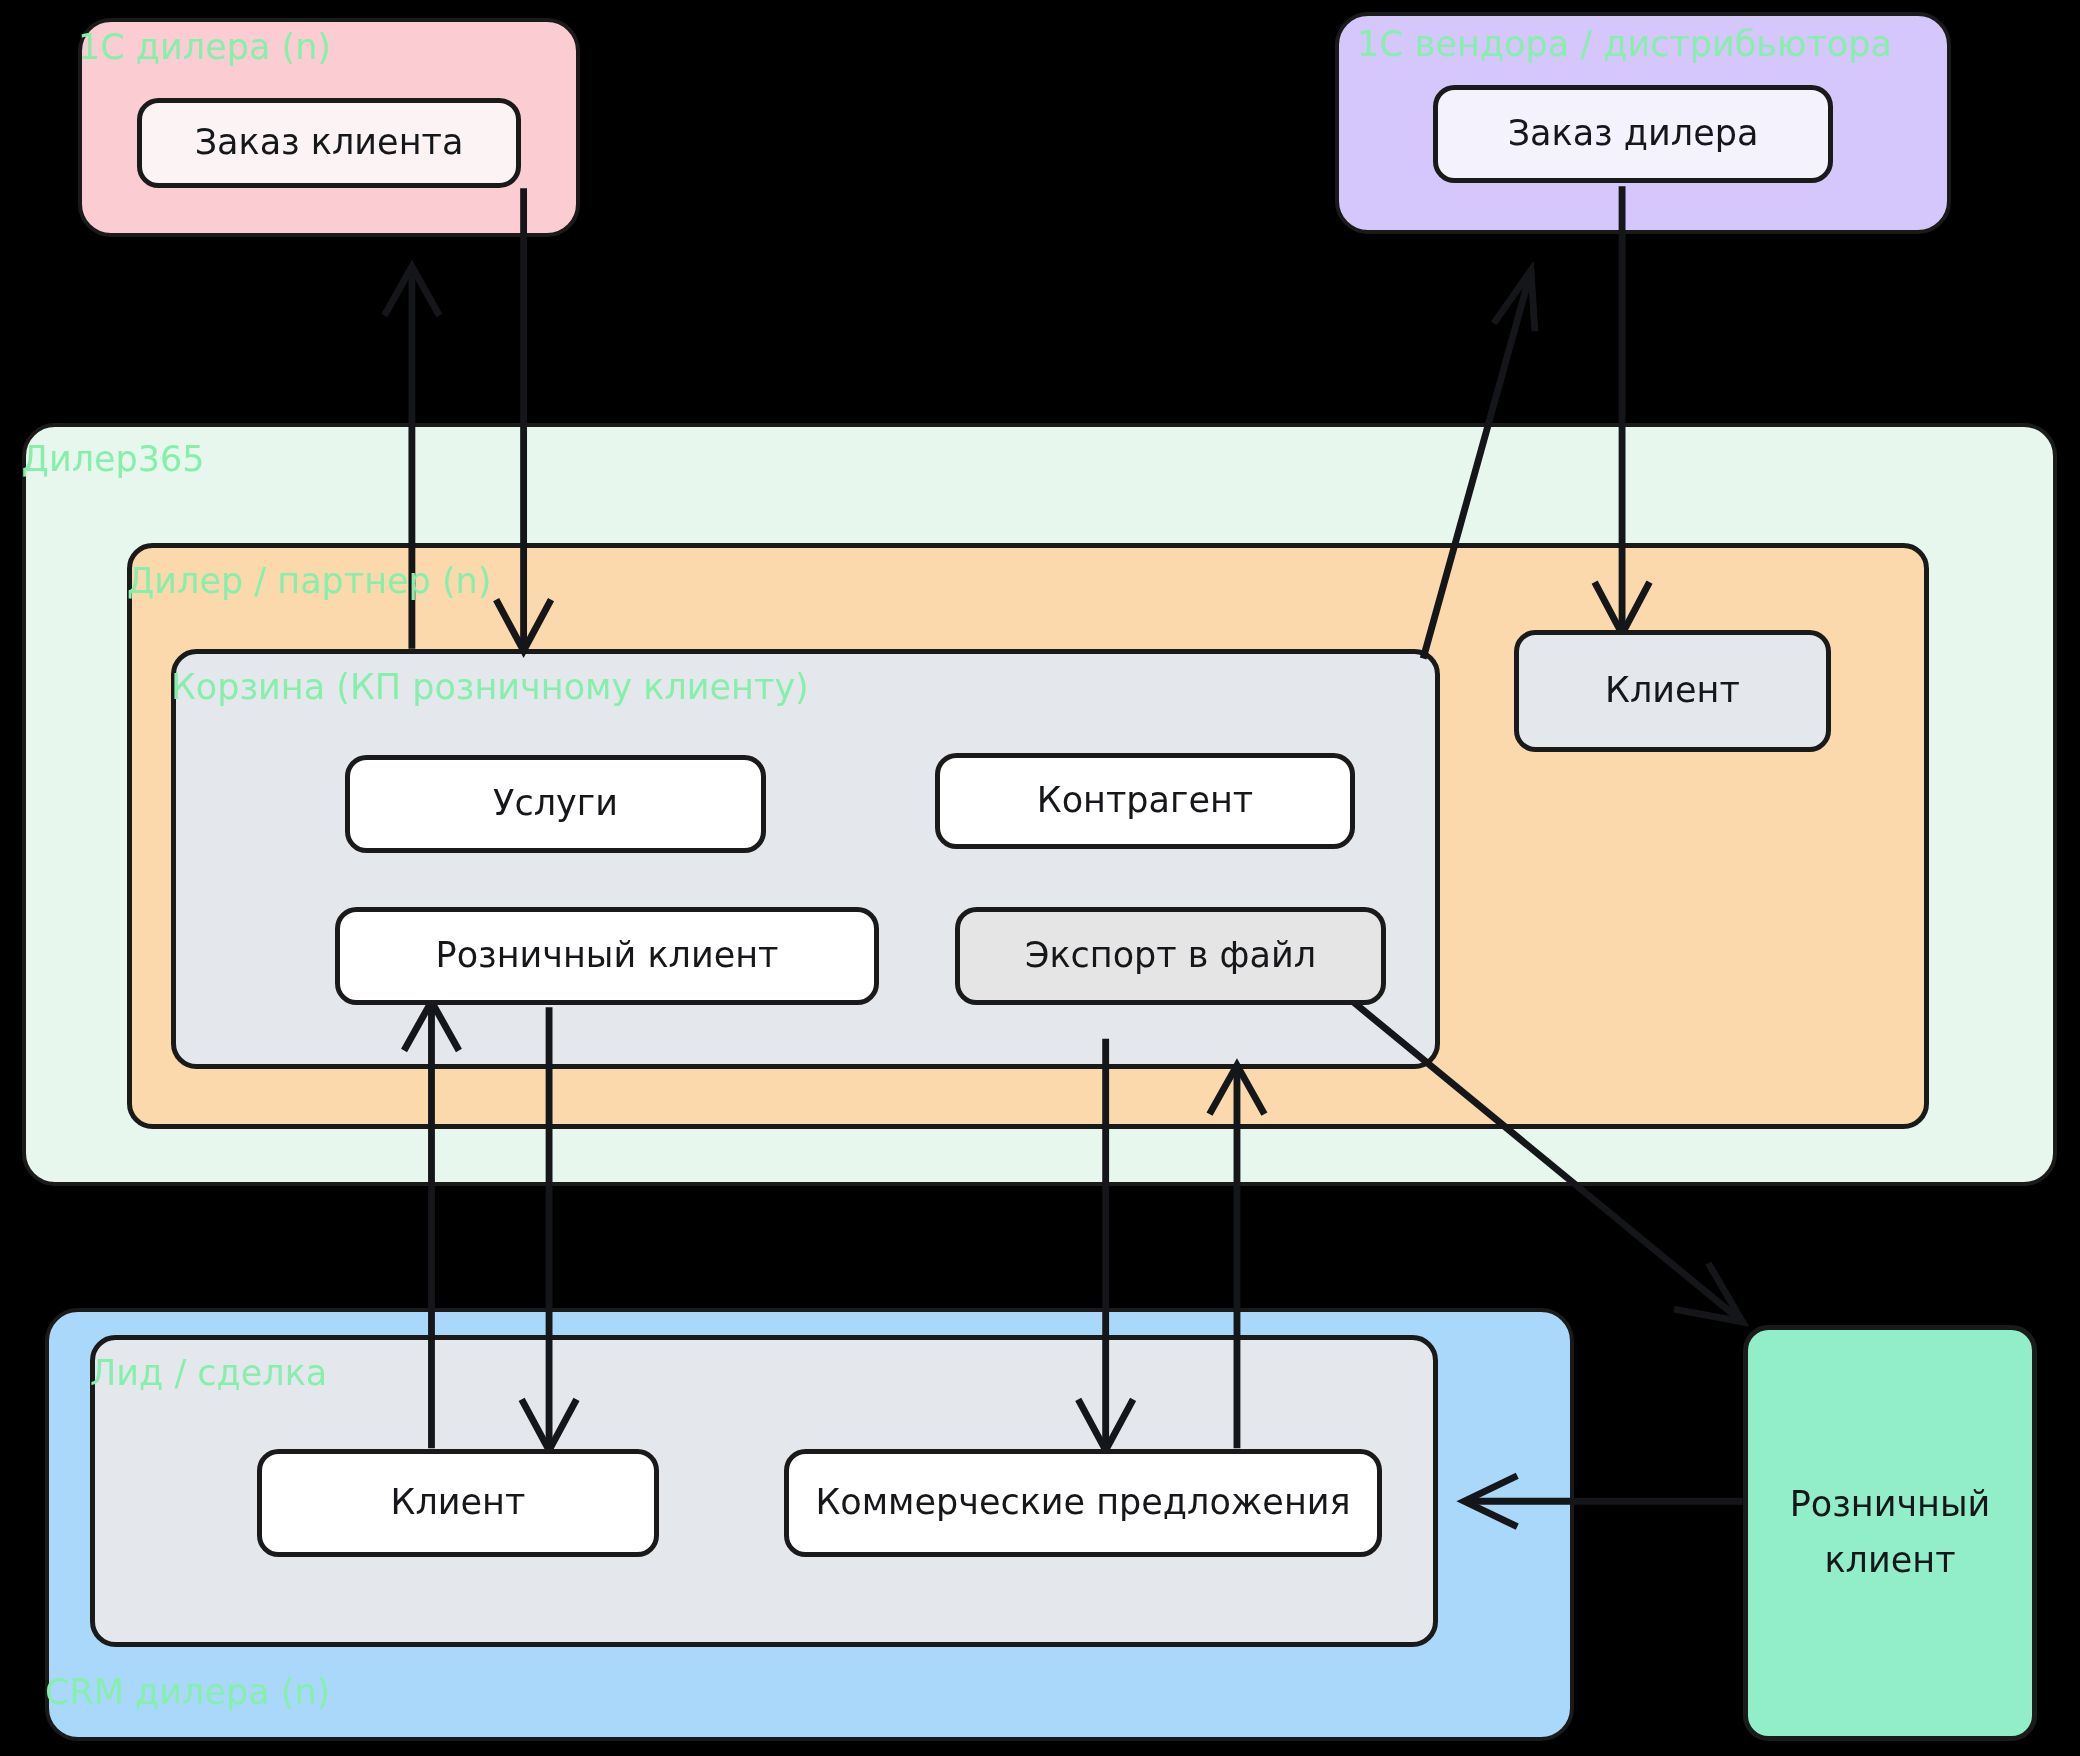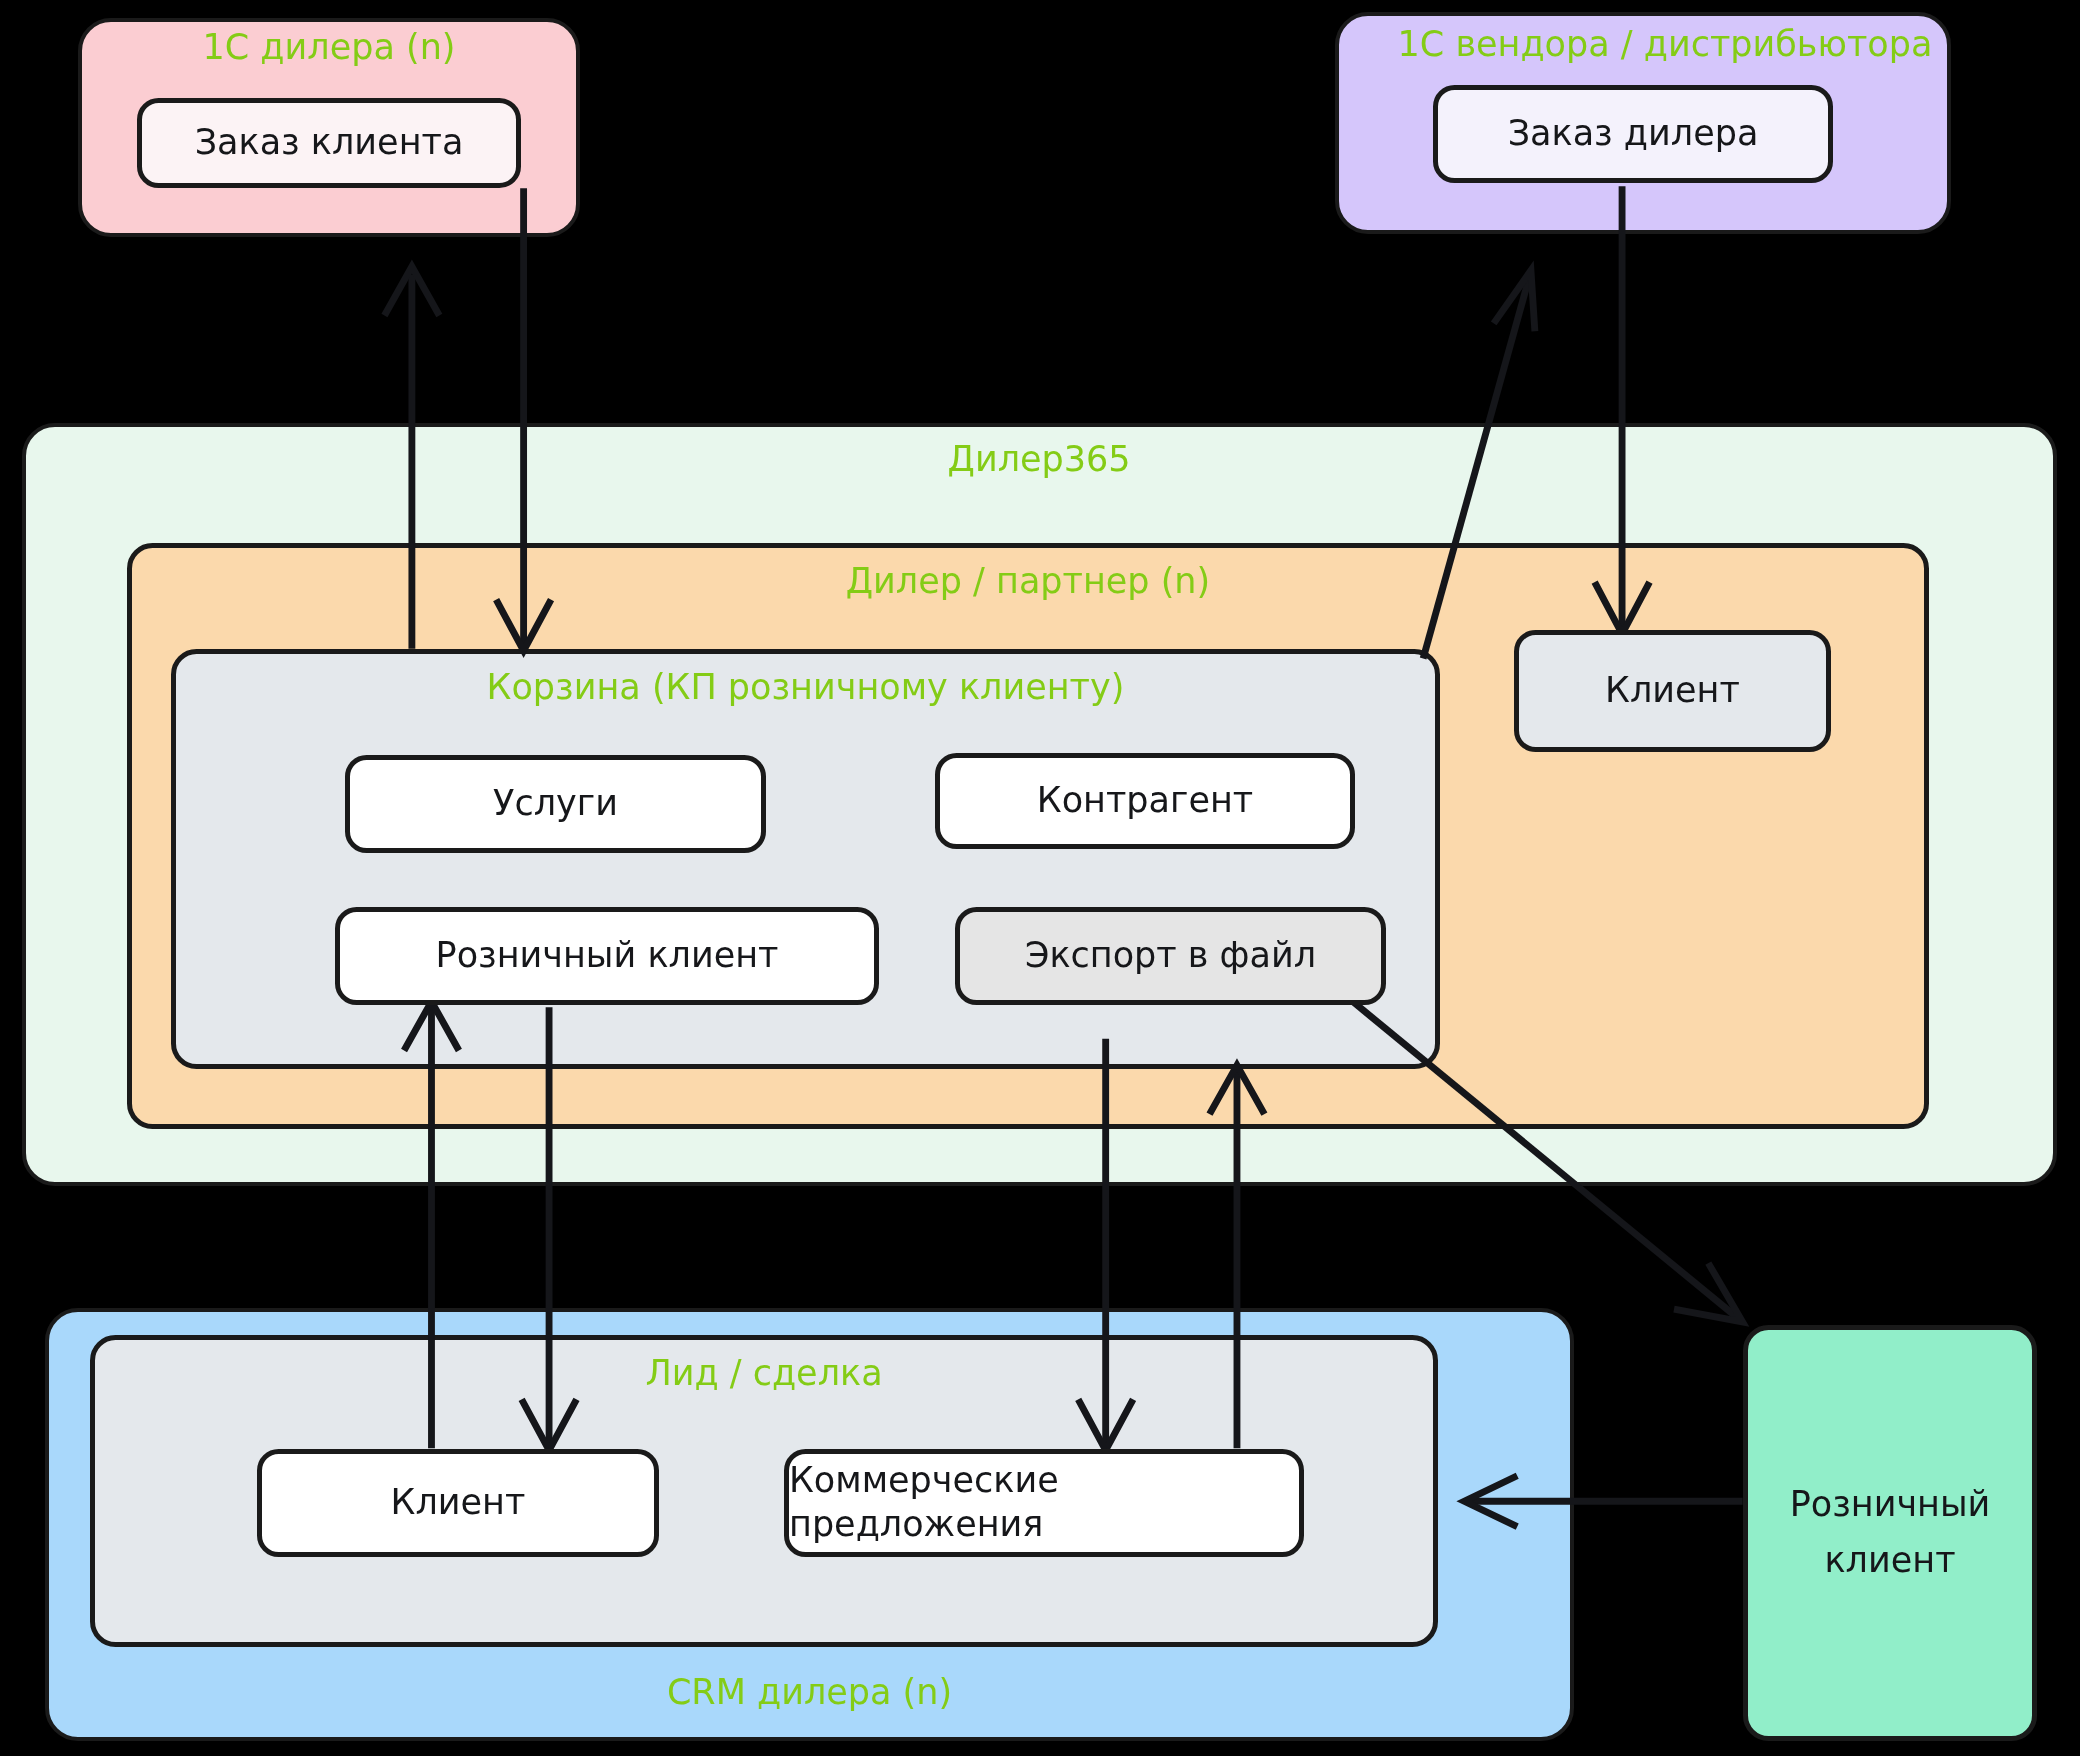--- a/index.html
+++ b/index.html
@@ -31,22 +31,21 @@
     text-align:left;
     color:#16171a;
     font-size:35px;
     line-height:1.25;
     z-index:6;
   }
   .grp-title{
     position:absolute;
     width:100%;
     left:0;
-    text-align:center;
-    color:#84cc16;
+    color:#86efac;
     font-size:35px;
     z-index:7;
     pointer-events:none;
   }
   svg.wires{
     position:absolute;left:0;top:0;width:2081px;height:1756px;
     z-index:5;
     overflow:visible;
   }
   svg.wires path, svg.wires line{
@@ -84,21 +83,21 @@
 
   <div class="leaf" style="left:1514px;top:630px;width:317px;height:122px;background:#e4e8ec;">Клиент</div>
 
   <div class="box" style="left:45px;top:1308px;width:1529px;height:433px;background:#a9d8fb;"></div>
   <div class="grp-title" style="left:45px;top:1672px;width:1529px;">CRM дилера (n)</div>
 
   <div class="box-inner" style="left:90px;top:1335px;width:1348px;height:312px;background:#e4e8ec;"></div>
   <div class="grp-title" style="left:90px;top:1353px;width:1348px;">Лид / сделка</div>
 
   <div class="leaf" style="left:257px;top:1449px;width:402px;height:108px;background:#ffffff;">Клиент</div>
-  <div class="leaf" style="left:784px;top:1449px;width:520px;height:108px;background:#ffffff;">Коммерческие предложения</div>
+  <div class="leaf" style="left:784px;top:1449px;width:598px;height:108px;background:#ffffff;">Коммерческие предложения</div>
 
   <div class="leaf" style="left:1743px;top:1325px;width:294px;height:416px;background:#91eec9;border-radius:25.5px;flex-direction:column;">
     <span>Розничный</span>
     <span style="margin-top:11.8px;">клиент</span>
   </div>
 
   <svg class="wires" viewBox="0 0 2123 1792">
 
     <g>
       <path d="M420 662 L420 280"></path>

